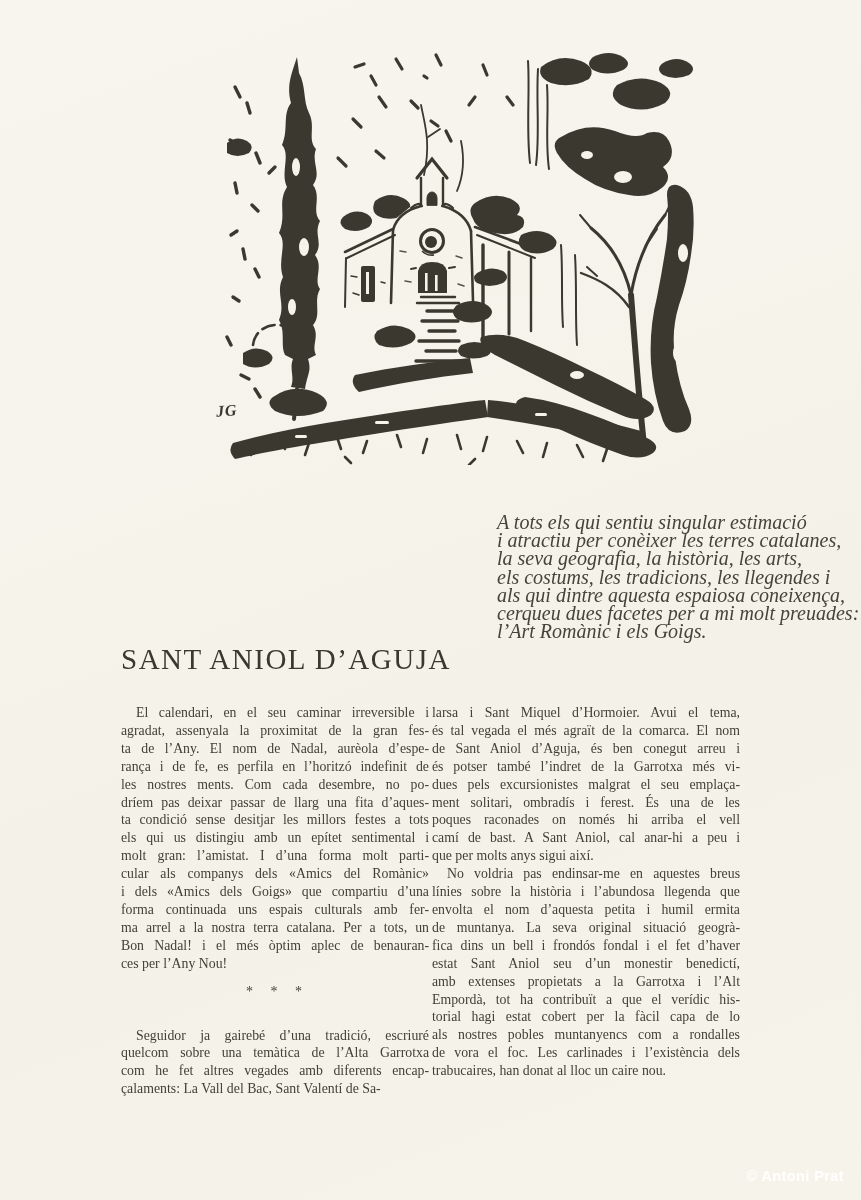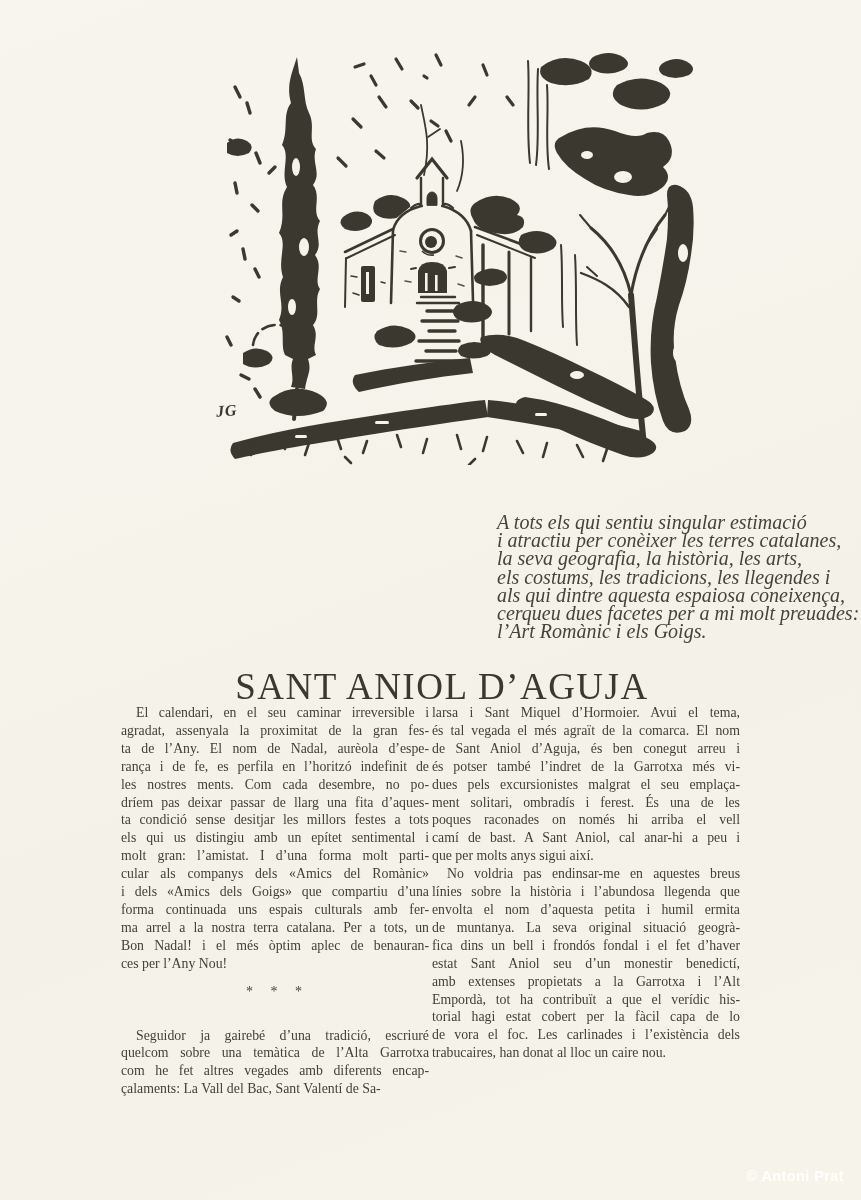--- a/index.html
+++ b/index.html
@@ -11,22 +11,22 @@
   .drawing{position:absolute;left:225px;top:45px;width:475px;height:420px;}
   .signature{position:absolute;left:216px;top:402px;font-style:italic;font-weight:bold;
              font-size:16px;color:#3a382f;letter-spacing:1px;transform:rotate(-4deg);}
 
   
   .dedication-block{position:absolute;left:497px;top:469px;width:305px;
         font-style:italic;font-size:20px;line-height:18.2px;color:#45433a;margin-top:44px;}
   .dedication-block .tline{text-align:left;text-align-last:auto;}
 
   
-  .title{position:absolute;left:121px;top:640px;width:642px;text-align:center;
-         font-size:37px;letter-spacing:1.5px;color:#3b392f;font-weight:400;}
+  .title{position:absolute;left:121px;top:624px;width:642px;
+         font-size:29px;letter-spacing:1.5px;color:#3b392f;font-weight:400;}
 
   
   .col{position:absolute;top:704px;width:308px;font-size:13.8px;line-height:17.9px;color:#413f36;}
   .col-left{left:121px;}
   .col-right{left:432px;}
   .tline{text-align:justify;text-align-last:justify;white-space:nowrap;}
   .tline-last{text-align-last:left;}
   .tline-indent{text-indent:15px;}
   .stars{text-align:center;word-spacing:10px;font-size:14px;color:#413f36;
          margin-top:10px;margin-bottom:26px;letter-spacing:2px;}
@@ -315,19 +315,20 @@
     <div class="para">
         <div class="tline tline-indent">No voldria pas endinsar-me en aquestes breus</div>
         <div class="tline">línies sobre la història i l’abundosa llegenda que</div>
         <div class="tline">envolta el nom d’aquesta petita i humil ermita</div>
         <div class="tline">de muntanya. La seva original situació geogrà-</div>
         <div class="tline">fica dins un bell i frondós fondal i el fet d’haver</div>
         <div class="tline">estat Sant Aniol seu d’un monestir benedictí,</div>
         <div class="tline">amb extenses propietats a la Garrotxa i l’Alt</div>
         <div class="tline">Empordà, tot ha contribuït a que el verídic his-</div>
         <div class="tline">torial hagi estat cobert per la fàcil capa de lo</div>
+        <div class="tline">als nostres pobles muntanyencs com a rondalles</div>
         <div class="tline">de vora el foc. Les carlinades i l’existència dels</div>
         <div class="tline tline-last">trabucaires, han donat al lloc un caire nou.</div>
       </div>
   </div>
 
   <div class="credit">© Antoni Prat</div>
 </div>
 
 </body></html>

